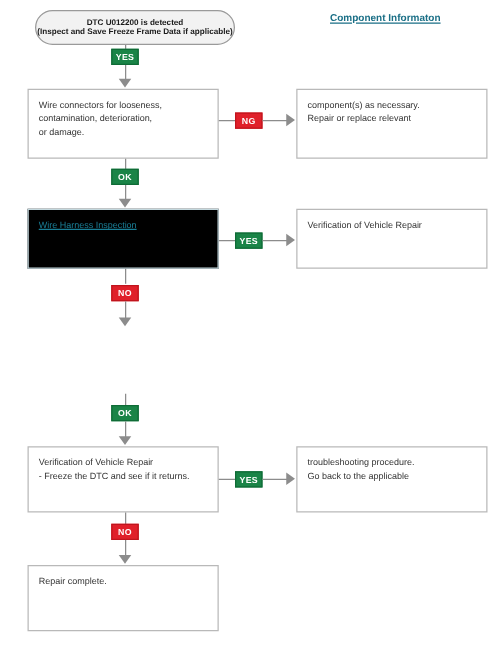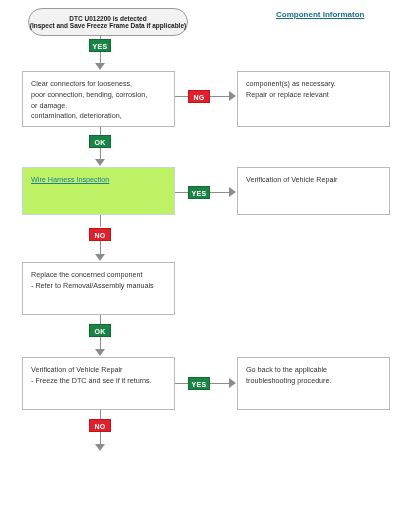--- a/index.html
+++ b/index.html
@@ -39,21 +39,21 @@
   .start-line {
     font-size: 6.5px;
     color: #1a1a1a;
     font-weight: bold;
     white-space: nowrap;
   }
 
   
   .comp-link {
     position: absolute;
-    left: 276px;
+    left: 264px;
     top: 10px;
     font-size: 8px;
     color: #1a6f86;
     text-decoration: underline;
     font-weight: bold;
     white-space: nowrap;
     text-align: center;
   }
 
   
@@ -61,21 +61,21 @@
     position: absolute;
     border: 1px solid #b9b9b9;
     background: #ffffff;
     box-sizing: border-box;
     padding: 7px 8px 5px 8px;
     font-size: 7.2px;
     color: #333333;
     line-height: 1.5;
   }
   .box.highlight {
-    background: #bef264;
+    background: #000000;
     border-color: #c3d8de;
   }
   .box .tline {
     white-space: nowrap;
   }
   .box .link-line {
     color: #1a7f97;
     text-decoration: underline;
     white-space: nowrap;
   }
@@ -141,24 +141,23 @@
   </div>
 
   <a class="comp-link" href="#">Component Informaton</a>
 
   <div class="vline" style="left:100px; top:36px; height:10px;"></div>
   <div class="badge green" style="left:89px; top:39px;">YES</div>
   <div class="vline" style="left:100px; top:52px; height:13px;"></div>
   <div class="arrow-down" style="left:95px; top:63px;"></div>
 
   <div class="box" style="left:22px; top:71px; width:153px; height:56px;">
-    <div class="tline">Clear connectors for looseness,</div>
-    <div class="tline">poor connection, bending, corrosion,</div>
+    <div class="tline">Wire connectors for looseness,</div>
+    <div class="tline">contamination, deterioration,</div>
     <div class="tline">or damage.</div>
-    <div class="tline">contamination, deterioration,</div>
   </div>
 
   <div class="hline" style="left:175px; top:96px; width:14px;"></div>
   <div class="badge red" style="left:188px; top:90px;">NG</div>
   <div class="hline" style="left:210px; top:96px; width:20px;"></div>
   <div class="arrow-right" style="left:229px; top:91px;"></div>
 
   <div class="box" style="left:237px; top:71px; width:153px; height:56px;">
     <div class="tline">component(s) as necessary.</div>
     <div class="tline">Repair or replace relevant</div>
@@ -180,44 +179,43 @@
 
   <div class="box" style="left:237px; top:167px; width:153px; height:48px;">
     <div class="tline">Verification of Vehicle Repair</div>
   </div>
 
   <div class="vline" style="left:100px; top:215px; height:12px;"></div>
   <div class="badge red" style="left:89px; top:228px;">NO</div>
   <div class="vline" style="left:100px; top:241px; height:15px;"></div>
   <div class="arrow-down" style="left:95px; top:254px;"></div>
 
-  <div class="box" style="left:22px; top:262px; width:153px; height:53px;">
-    <div class="tline">Replace the concerned component</div>
-    <div class="tline">- Refer to Removal/Assembly manuals</div>
-  </div>
 
   <div class="vline" style="left:100px; top:315px; height:10px;"></div>
   <div class="badge green" style="left:89px; top:324px;">OK</div>
   <div class="vline" style="left:100px; top:337px; height:14px;"></div>
   <div class="arrow-down" style="left:95px; top:349px;"></div>
 
   <div class="box" style="left:22px; top:357px; width:153px; height:53px;">
     <div class="tline">Verification of Vehicle Repair</div>
     <div class="tline">- Freeze the DTC and see if it returns.</div>
   </div>
 
   <div class="hline" style="left:175px; top:383px; width:14px;"></div>
   <div class="badge green" style="left:188px; top:377px;">YES</div>
   <div class="hline" style="left:210px; top:383px; width:20px;"></div>
   <div class="arrow-right" style="left:229px; top:378px;"></div>
 
   <div class="box" style="left:237px; top:357px; width:153px; height:53px;">
+    <div class="tline">troubleshooting procedure.</div>
     <div class="tline">Go back to the applicable</div>
-    <div class="tline">troubleshooting procedure.</div>
   </div>
 
   <div class="vline" style="left:100px; top:410px; height:10px;"></div>
   <div class="badge red" style="left:89px; top:419px;">NO</div>
   <div class="vline" style="left:100px; top:432px; height:14px;"></div>
   <div class="arrow-down" style="left:95px; top:444px;"></div>
 
+  <div class="box" style="left:22px; top:452px; width:153px; height:53px;">
+    <div class="tline">Repair complete.</div>
+  </div>
 
 </div>
 
 </body></html>

